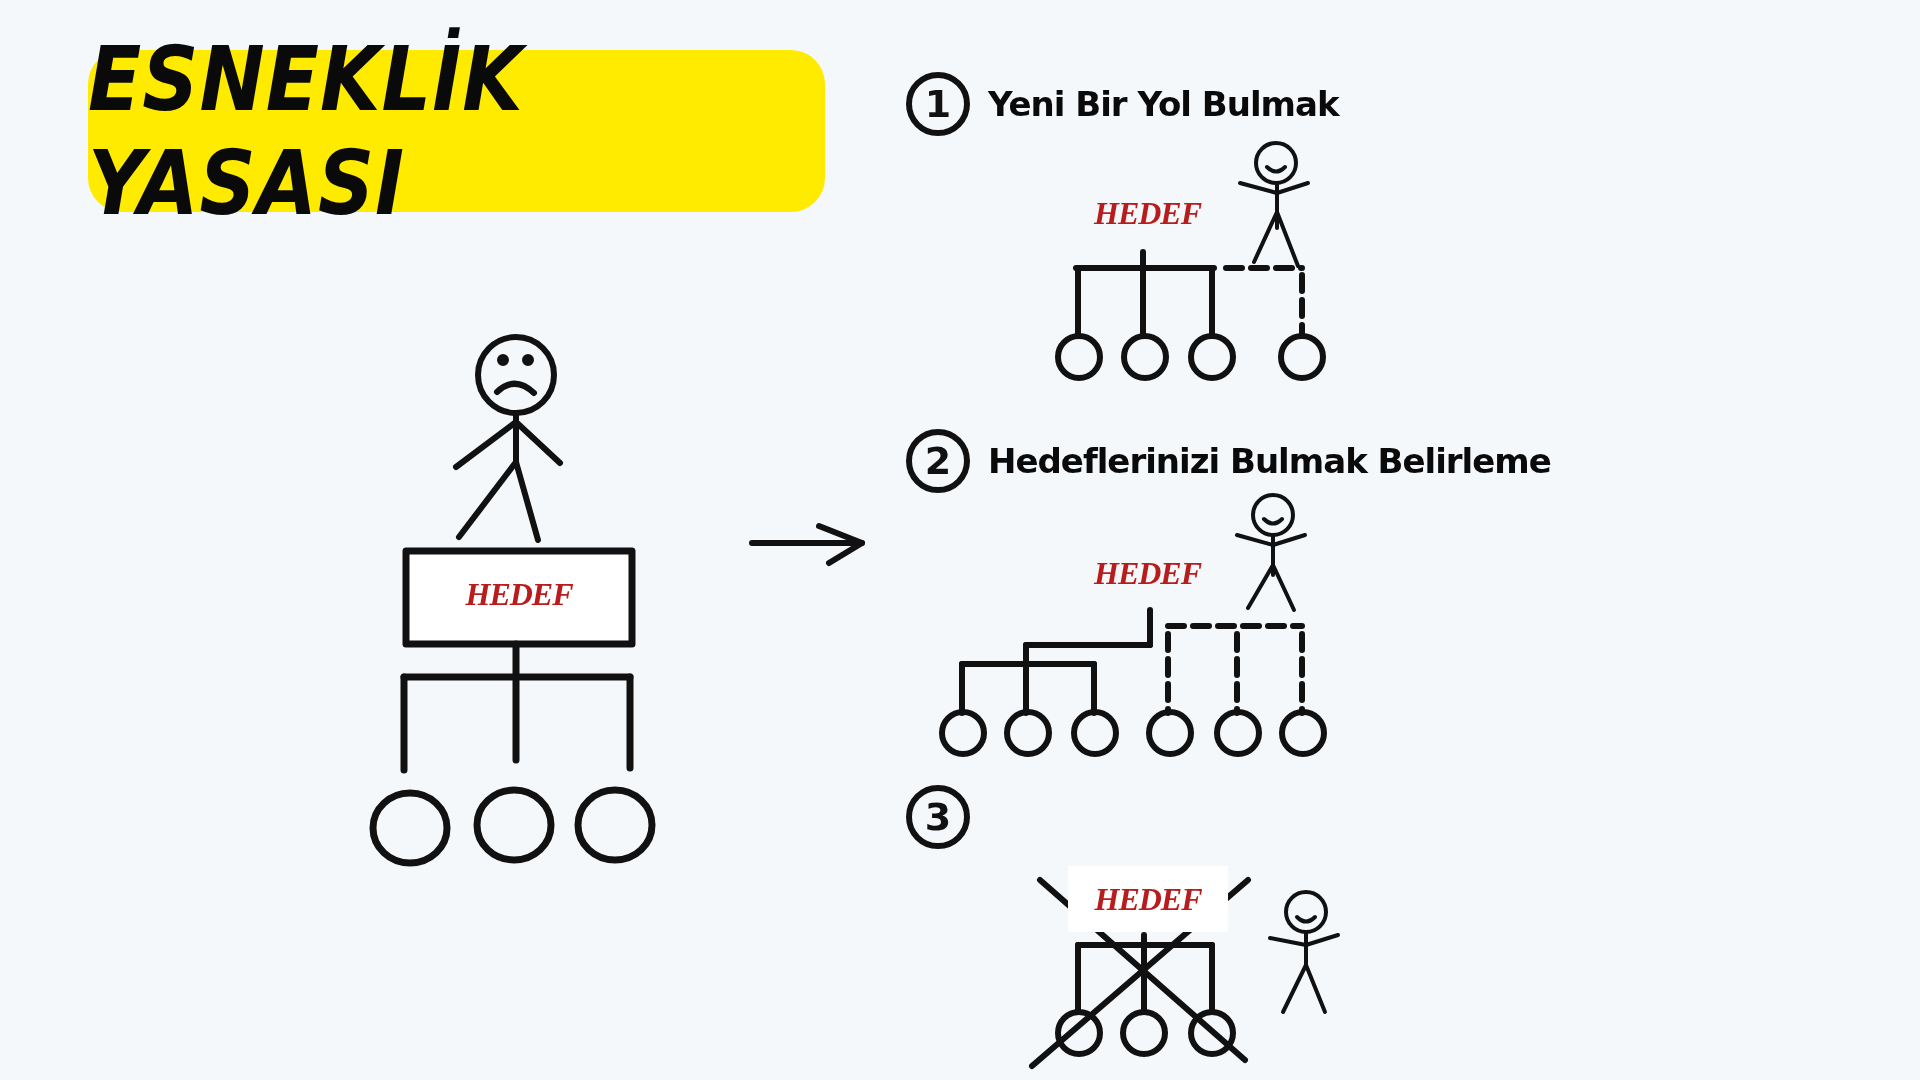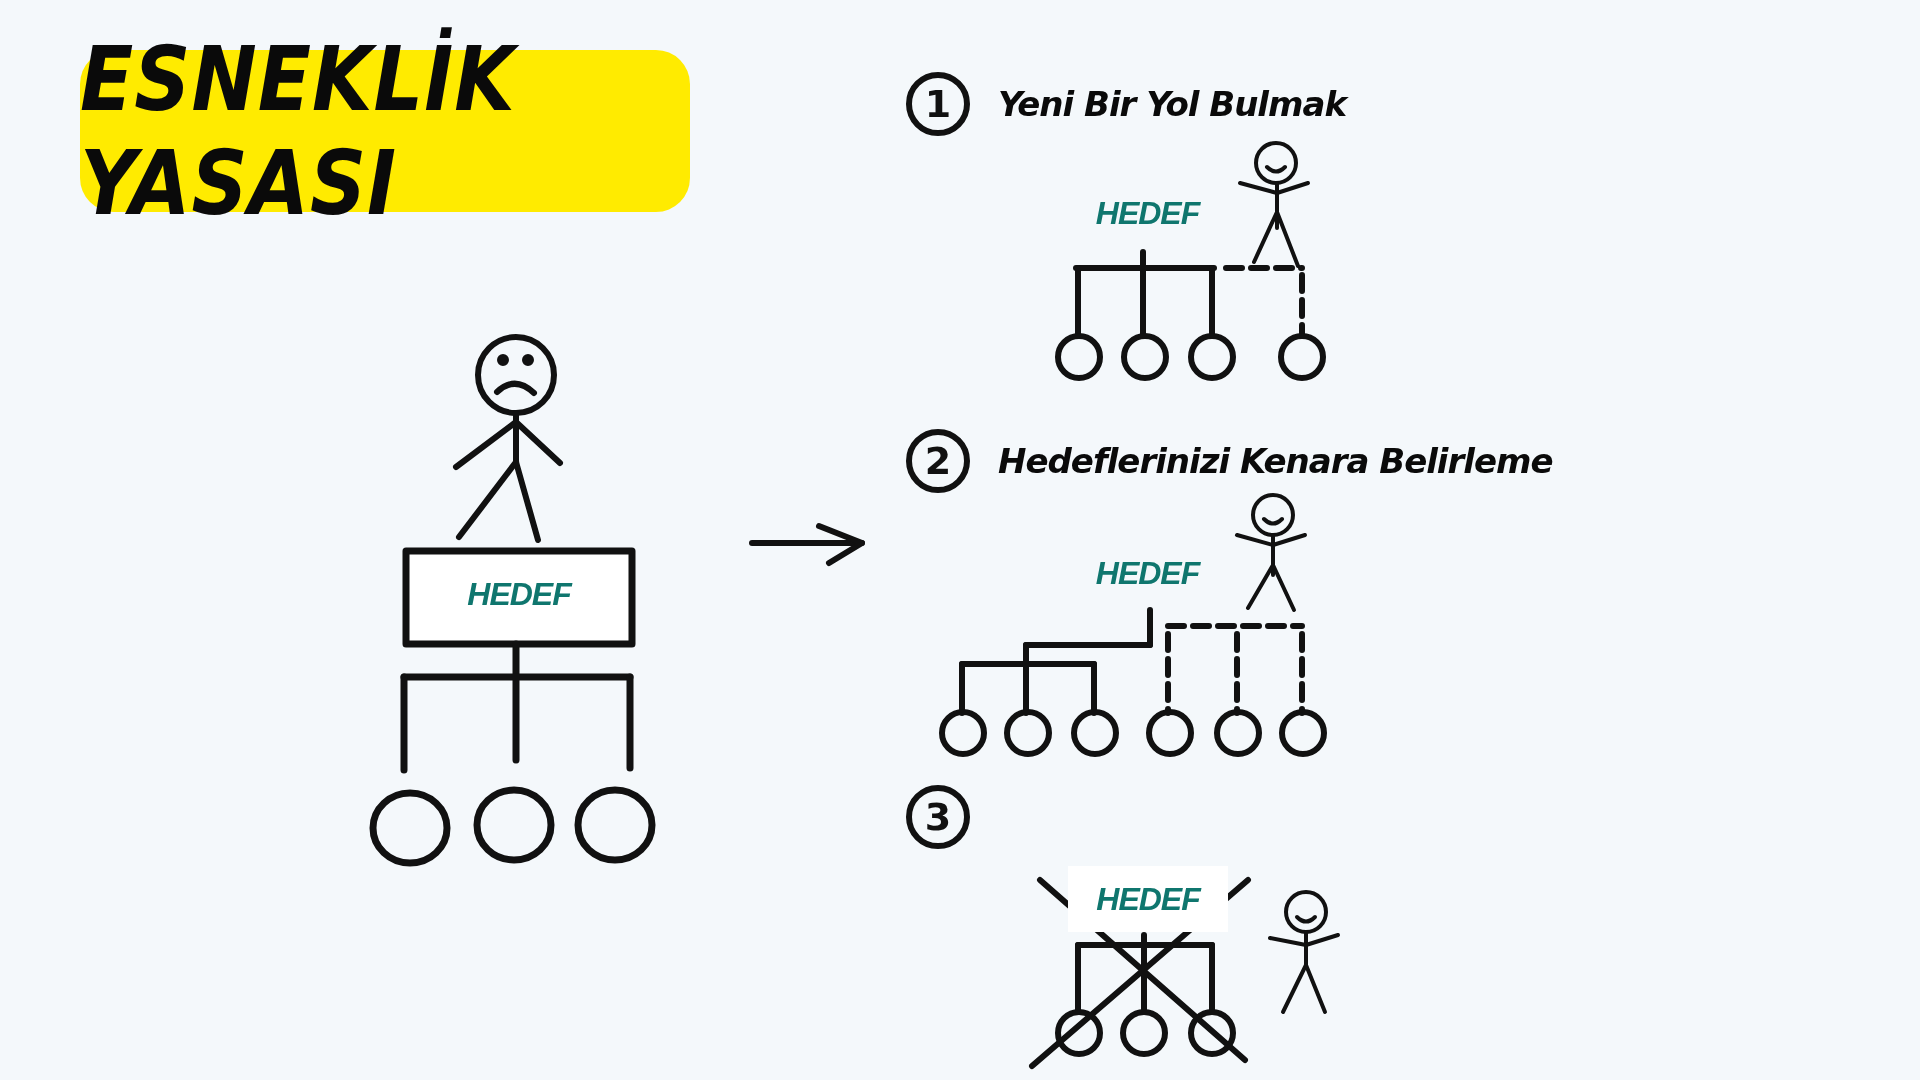--- a/index.html
+++ b/index.html
@@ -1,29 +1,29 @@
 <!DOCTYPE html>
 <html><head>
 <meta charset="utf-8">
 <style>
   html, body { margin:0; padding:0; }
   body { width:1920px; height:1080px; background:#F4F8FB; position:relative; overflow:hidden;
          font-family:"DejaVu Sans", sans-serif; }
-  .title-box { position:absolute; left:80px; top:50px; width:610px; height:162px; background:#FFEB00;
+  .title-box { position:absolute; left:88px; top:50px; width:737px; height:162px; background:#FFEB00;
                border-radius:34px; display:flex; align-items:center; justify-content:center; }
   .title-text { font-family:"DejaVu Sans", sans-serif; font-weight:bold; font-style:italic; font-size:78px;
                 color:#0a0a0a; letter-spacing:1px; transform:scaleY(1.15); }
   .step-heading { position:absolute; display:flex; align-items:center; }
   .step-num { width:64px; height:64px; border:6px solid #111; border-radius:50%; box-sizing:border-box;
               display:flex; align-items:center; justify-content:center; font-size:38px; font-weight:bold;
               color:#111; font-family:"DejaVu Sans", sans-serif; }
-  .step-label { margin-left:28px; font-family:"DejaVu Sans", sans-serif; font-weight:bold; font-style:italic;
+  .step-label { margin-left:18px; font-family:"DejaVu Sans", sans-serif; font-weight:bold; 
                 font-size:34px; color:#0a0a0a; letter-spacing:-1px; }
-  .hedef { position:absolute; font-family:Liberation Sans, sans-serif; font-weight:bold; font-style:italic;
-           font-size:32px; color:#0f766e; text-align:center; letter-spacing:-1px; }
+  .hedef { position:absolute; font-family:Liberation Serif, serif; font-weight:bold; font-style:italic;
+           font-size:32px; color:#b91c1c; text-align:center; letter-spacing:-1px; }
   .hedef-bg { background:#FFFFFF; }
   svg.diagram { position:absolute; left:0; top:0; }
 </style>
 </head>
 <body>
 
 <div class="title-box">
   <span class="title-text">ESNEKLİK YASASI</span>
 </div>
 
@@ -133,21 +133,21 @@
 </svg>
 
 <div class="hedef" style="left:410px;top:576px;width:218px;">HEDEF</div>
 
 <div class="step-heading" style="left:906px;top:72px;">
   <div class="step-num">1</div>
   <div class="step-label">Yeni Bir Yol Bulmak</div>
 </div>
 <div class="step-heading" style="left:906px;top:429px;">
   <div class="step-num">2</div>
-  <div class="step-label">Hedeflerinizi Kenara Belirleme</div>
+  <div class="step-label">Hedeflerinizi Bulmak Belirleme</div>
 </div>
 <div class="step-heading" style="left:906px;top:785px;">
   <div class="step-num">3</div>
 </div>
 
 <div class="hedef" style="left:1070px;top:195px;width:155px;">HEDEF</div>
 <div class="hedef" style="left:1070px;top:555px;width:155px;">HEDEF</div>
 <div class="hedef hedef-bg" style="left:1068px;top:866px;width:160px;height:66px;line-height:66px;">HEDEF</div>
 
 </body></html>

